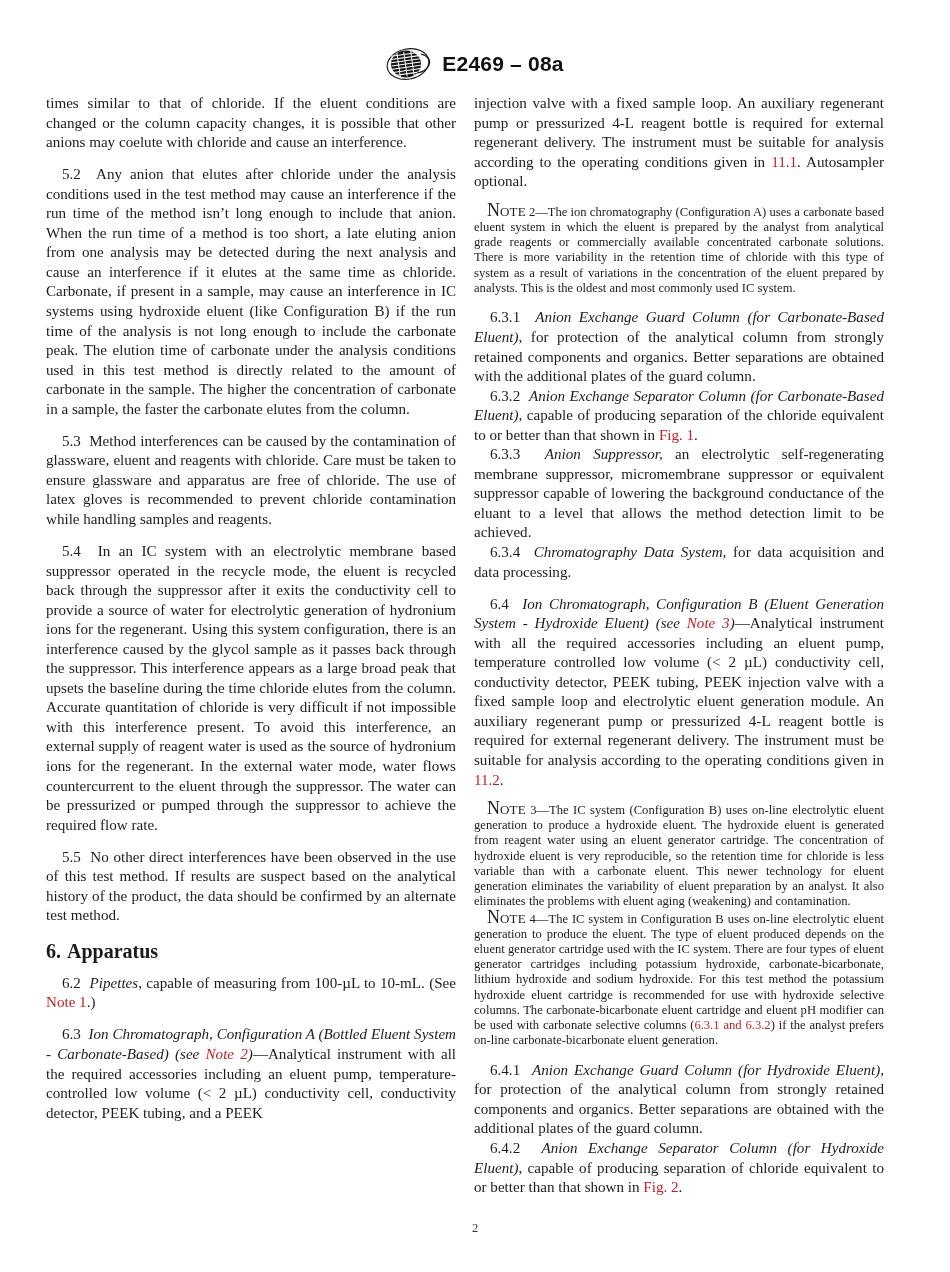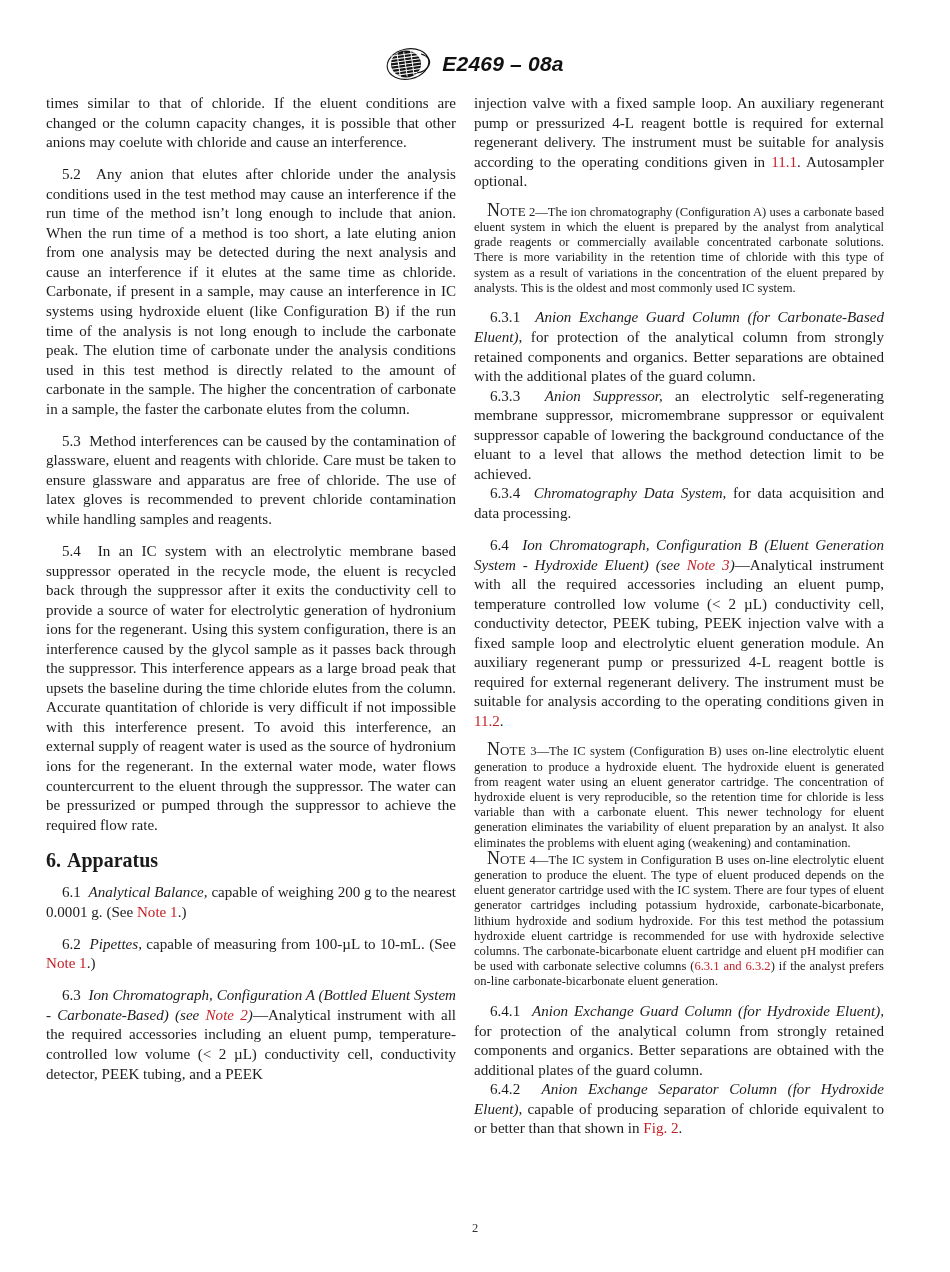--- a/index.html
+++ b/index.html
@@ -27,21 +27,20 @@
   .doc-header {
     position: absolute;
     top: 40px;
     left: 0;
     width: 950px;
     height: 48px;
     display: flex;
     align-items: center;
     justify-content: center;
     gap: 10px;
-    font-style: italic;
   }
   .astm-logo {
     width: 46px;
     height: 38px;
     flex: 0 0 auto;
     display: block;
   }
   .doc-designation {
     font-family: "Liberation Sans", "DejaVu Sans", sans-serif;
     font-size: 21px;
@@ -156,40 +155,41 @@
     <div class="col">
 
       <p class="first"><span>times similar to that of chloride. If the eluent conditions are changed or the column capacity changes, it is possible that other anions may coelute with chloride and cause an interference.</span></p>
 
       <p class="indent gap"><span>5.2</span>&nbsp; <span>Any anion that elutes after chloride under the analysis conditions used in the test method may cause an interference if the run time of the method isn’t long enough to include that anion. When the run time of a method is too short, a late eluting anion from one analysis may be detected during the next analysis and cause an interference if it elutes at the same time as chloride. Carbonate, if present in a sample, may cause an interference in IC systems using hydroxide eluent (like Configuration B) if the run time of the analysis is not long enough to include the carbonate peak. The elution time of carbonate under the analysis conditions used in this test method is directly related to the amount of carbonate in the sample. The higher the concentration of carbonate in a sample, the faster the carbonate elutes from the column.</span></p>
 
       <p class="indent gap"><span>5.3</span>&nbsp; <span>Method interferences can be caused by the contamination of glassware, eluent and reagents with chloride. Care must be taken to ensure glassware and apparatus are free of chloride. The use of latex gloves is recommended to prevent chloride contamination while handling samples and reagents.</span></p>
 
       <p class="indent gap"><span>5.4</span>&nbsp; <span>In an IC system with an electrolytic membrane based suppressor operated in the recycle mode, the eluent is recycled back through the suppressor after it exits the conductivity cell to provide a source of water for electrolytic generation of hydronium ions for the regenerant. Using this system configuration, there is an interference caused by the glycol sample as it passes back through the suppressor. This interference appears as a large broad peak that upsets the baseline during the time chloride elutes from the column. Accurate quantitation of chloride is very difficult if not impossible with this interference present. To avoid this interference, an external supply of reagent water is used as the source of hydronium ions for the regenerant. In the external water mode, water flows countercurrent to the eluent through the suppressor. The water can be pressurized or pumped through the suppressor to achieve the required flow rate.</span></p>
 
+      <p class="indent gap"><span>5.5</span>&nbsp; <span>No other direct interferences have been observed in the use of this test method. If results are suspect based on the analytical history of the product, the data should be confirmed by an alternate test method.</span></p>
 
       <div class="sect-head"><span class="num">6.</span><span>Apparatus</span></div>
 
-      <p class="indent gap"><span>6.1</span>&nbsp; <i>Analytical Balance,</i><span> capable of weighing 200 g to the nearest 0.0001 g. (See </span><span class="lnk">Note 1</span><span>.)</span></p>
 
       <p class="indent gap"><span>6.2</span>&nbsp; <i>Pipettes,</i><span> capable of measuring from 100-µL to 10-mL. (See </span><span class="lnk">Note 1</span><span>.)</span></p>
 
 
       <p class="indent gap"><span>6.3</span>&nbsp; <i>Ion Chromatograph, Configuration A (Bottled Eluent System - Carbonate-Based) (see </i><i class="lnk">Note 2</i><i>)</i><span>—Analytical instrument with all the required accessories including an eluent pump, temperature-controlled low volume (&lt; 2 µL) conductivity cell, conductivity detector, PEEK tubing, and a PEEK</span></p>
 
     </div>
 
     <div class="col">
 
       <p class="first"><span>injection valve with a fixed sample loop. An auxiliary regenerant pump or pressurized 4-L reagent bottle is required for external regenerant delivery. The instrument must be suitable for analysis according to the operating conditions given in </span><span class="lnk">11.1</span><span>. Autosampler optional.</span></p>
 
       <p class="note"><span class="note-label">Note</span>&nbsp;<span>2</span><span>—The ion chromatography (Configuration A) uses a carbonate based eluent system in which the eluent is prepared by the analyst from analytical grade reagents or commercially available concentrated carbonate solutions. There is more variability in the retention time of chloride with this type of system as a result of variations in the concentration of the eluent prepared by analysts. This is the oldest and most commonly used IC system.</span></p>
 
       <p class="indent gap"><span>6.3.1</span>&nbsp; <i>Anion Exchange Guard Column (for Carbonate-Based Eluent),</i><span> for protection of the analytical column from strongly retained components and organics. Better separations are obtained with the additional plates of the guard column.</span></p>
 
+      <p class="indent tight"><span>6.3.2</span>&nbsp; <i>Anion Exchange Separator Column (for Carbonate-Based Eluent),</i><span> capable of producing separation of the chloride equivalent to or better than that shown in </span><span class="lnk">Fig. 1</span><span>.</span></p>
 
       <p class="indent tight"><span>6.3.3</span>&nbsp; <i>Anion Suppressor,</i><span> an electrolytic self-regenerating membrane suppressor, micromembrane suppressor or equivalent suppressor capable of lowering the background conductance of the eluant to a level that allows the method detection limit to be achieved.</span></p>
 
       <p class="indent tight"><span>6.3.4</span>&nbsp; <i>Chromatography Data System,</i><span> for data acquisition and data processing.</span></p>
 
       <p class="indent gap"><span>6.4</span>&nbsp; <i>Ion Chromatograph, Configuration B (Eluent Generation System - Hydroxide Eluent) (see </i><i class="lnk">Note 3</i><i>)</i><span>—Analytical instrument with all the required accessories including an eluent pump, temperature controlled low volume (&lt; 2 µL) conductivity cell, conductivity detector, PEEK tubing, PEEK injection valve with a fixed sample loop and electrolytic eluent generation module. An auxiliary regenerant pump or pressurized 4-L reagent bottle is required for external regenerant delivery. The instrument must be suitable for analysis according to the operating conditions given in </span><span class="lnk">11.2</span><span>.</span></p>
 
       <p class="note"><span class="note-label">Note</span>&nbsp;<span>3</span><span>—The IC system (Configuration B) uses on-line electrolytic eluent generation to produce a hydroxide eluent. The hydroxide eluent is generated from reagent water using an eluent generator cartridge. The concentration of hydroxide eluent is very reproducible, so the retention time for chloride is less variable than with a carbonate eluent. This newer technology for eluent generation eliminates the variability of eluent preparation by an analyst. It also eliminates the problems with eluent aging (weakening) and contamination.</span></p>
 
       <p class="note follow"><span class="note-label">Note</span>&nbsp;<span>4</span><span>—The IC system in Configuration B uses on-line electrolytic eluent generation to produce the eluent. The type of eluent produced depends on the eluent generator cartridge used with the IC system. There are four types of eluent generator cartridges including potassium hydroxide, carbonate-bicarbonate, lithium hydroxide and sodium hydroxide. For this test method the potassium hydroxide eluent cartridge is recommended for use with hydroxide selective columns. The carbonate-bicarbonate eluent cartridge and eluent pH modifier can be used with carbonate selective columns (</span><span class="lnk">6.3.1 and 6.3.2</span><span>) if the analyst prefers on-line carbonate-bicarbonate eluent generation.</span></p>

